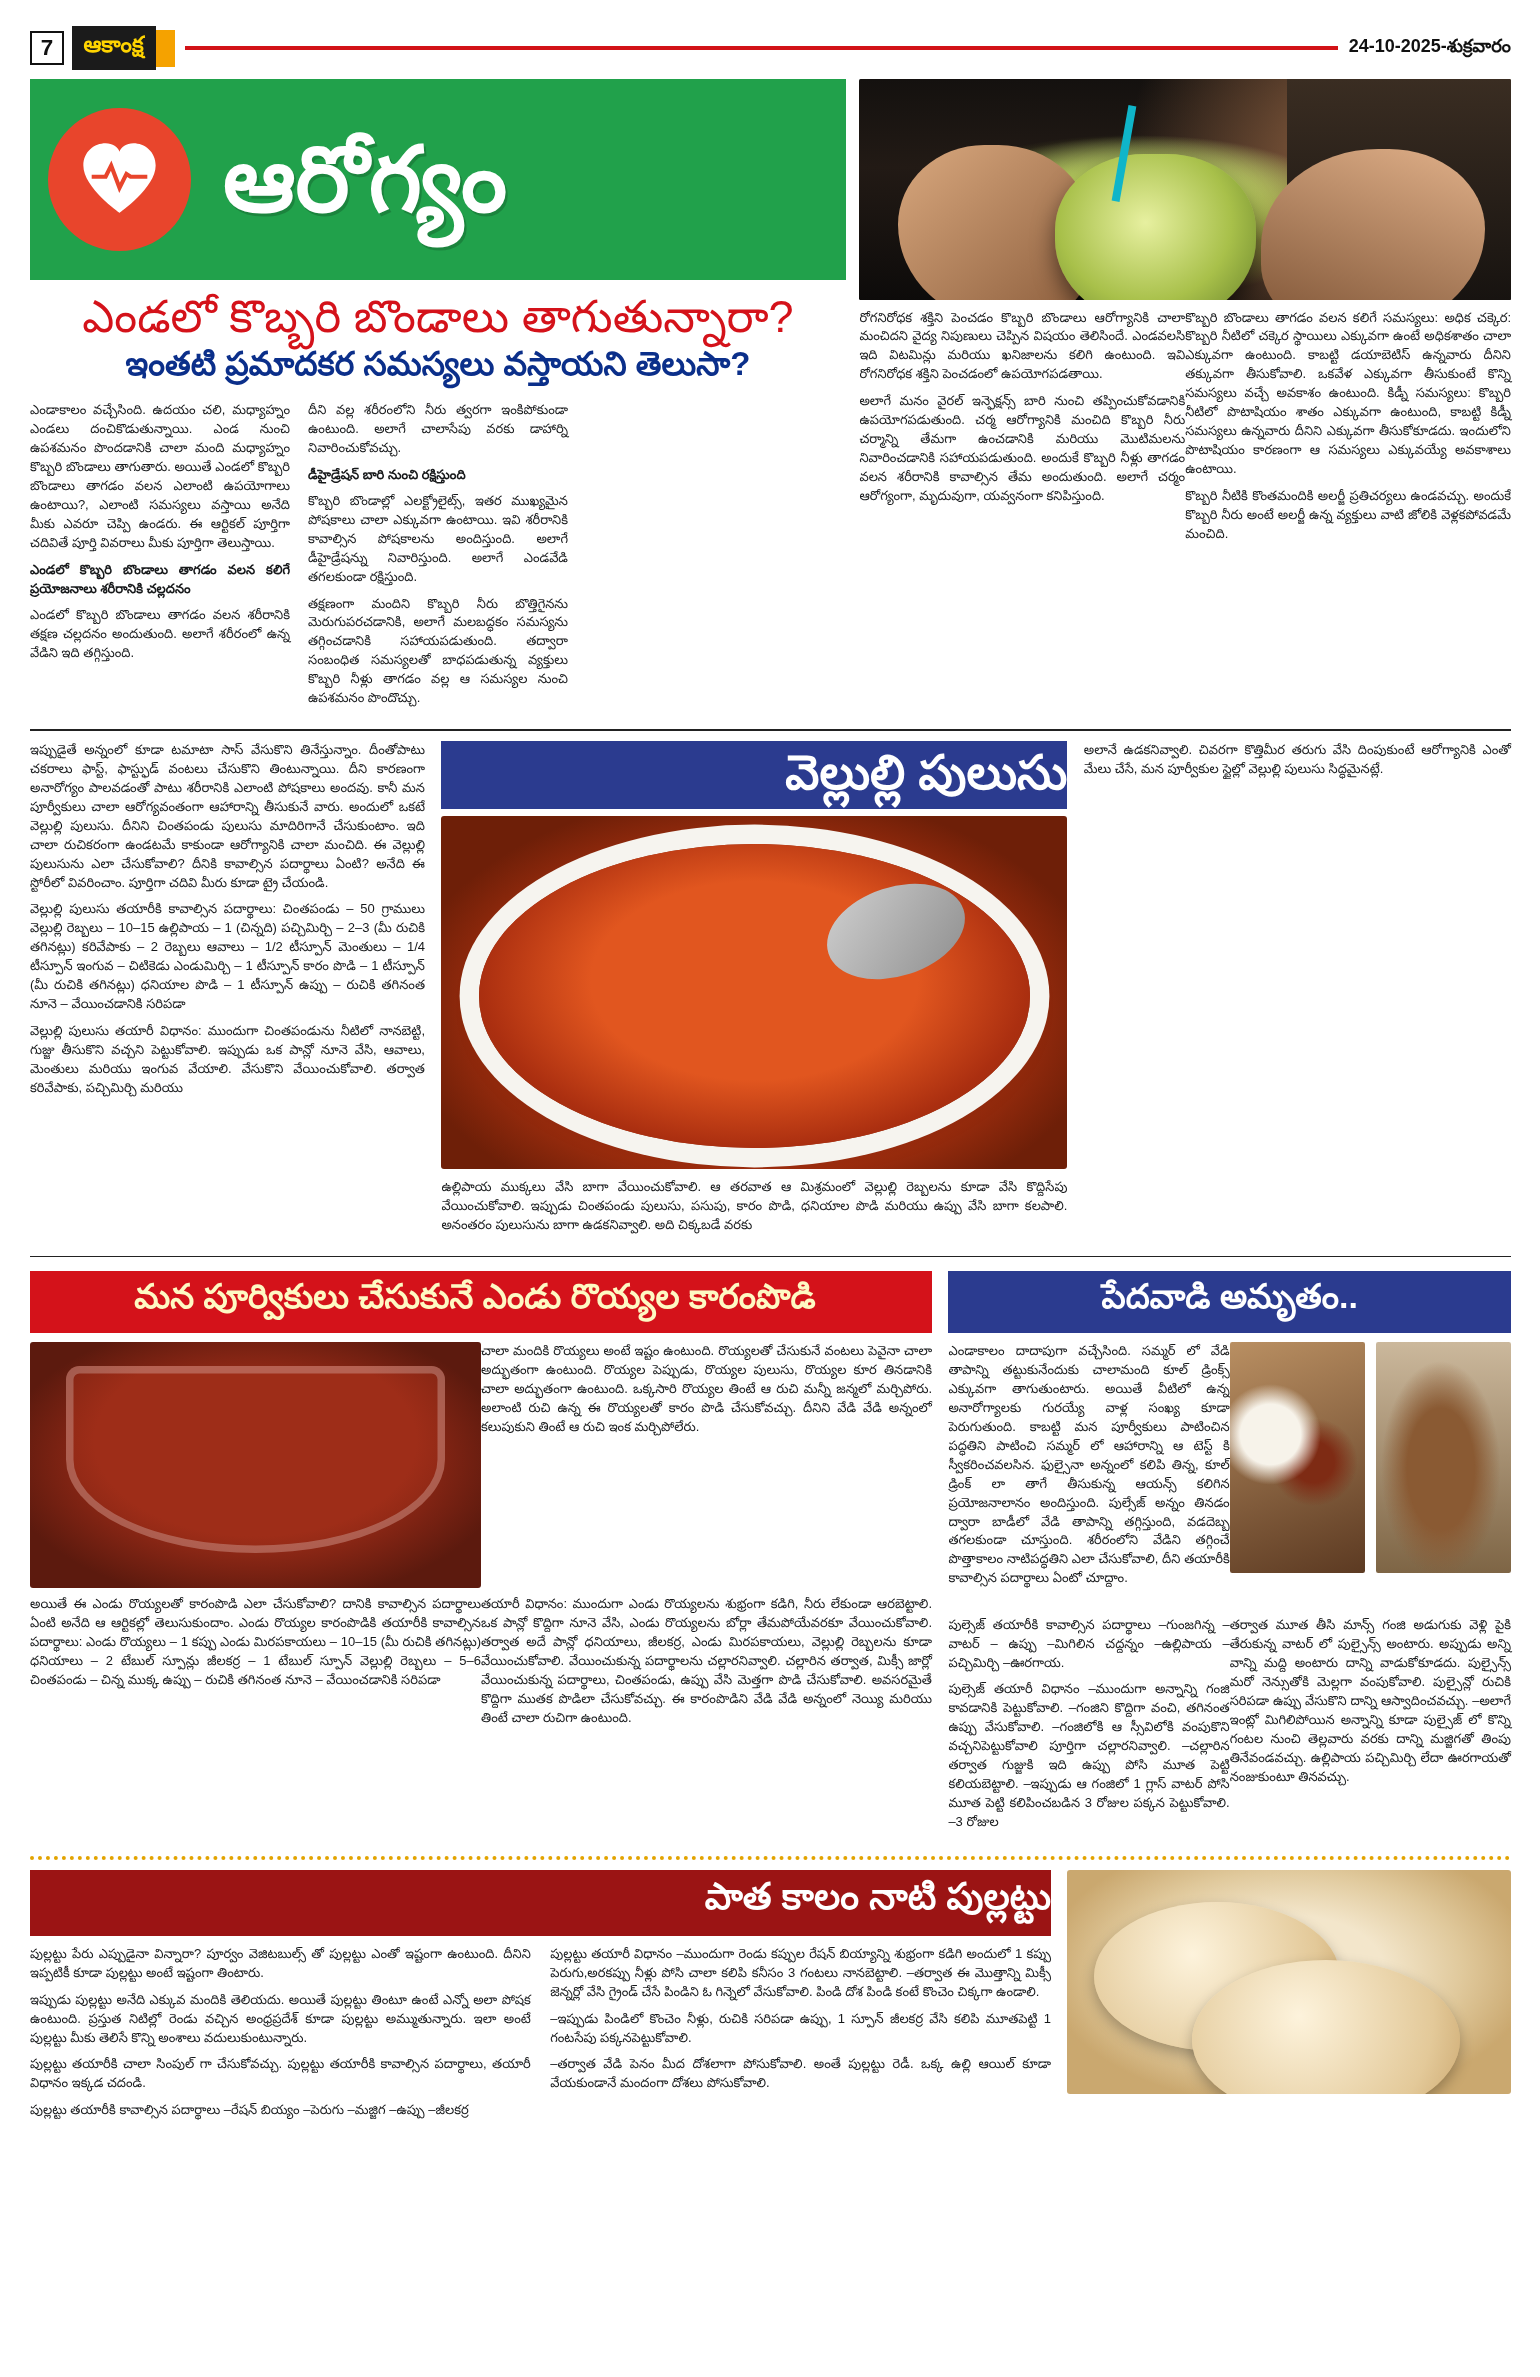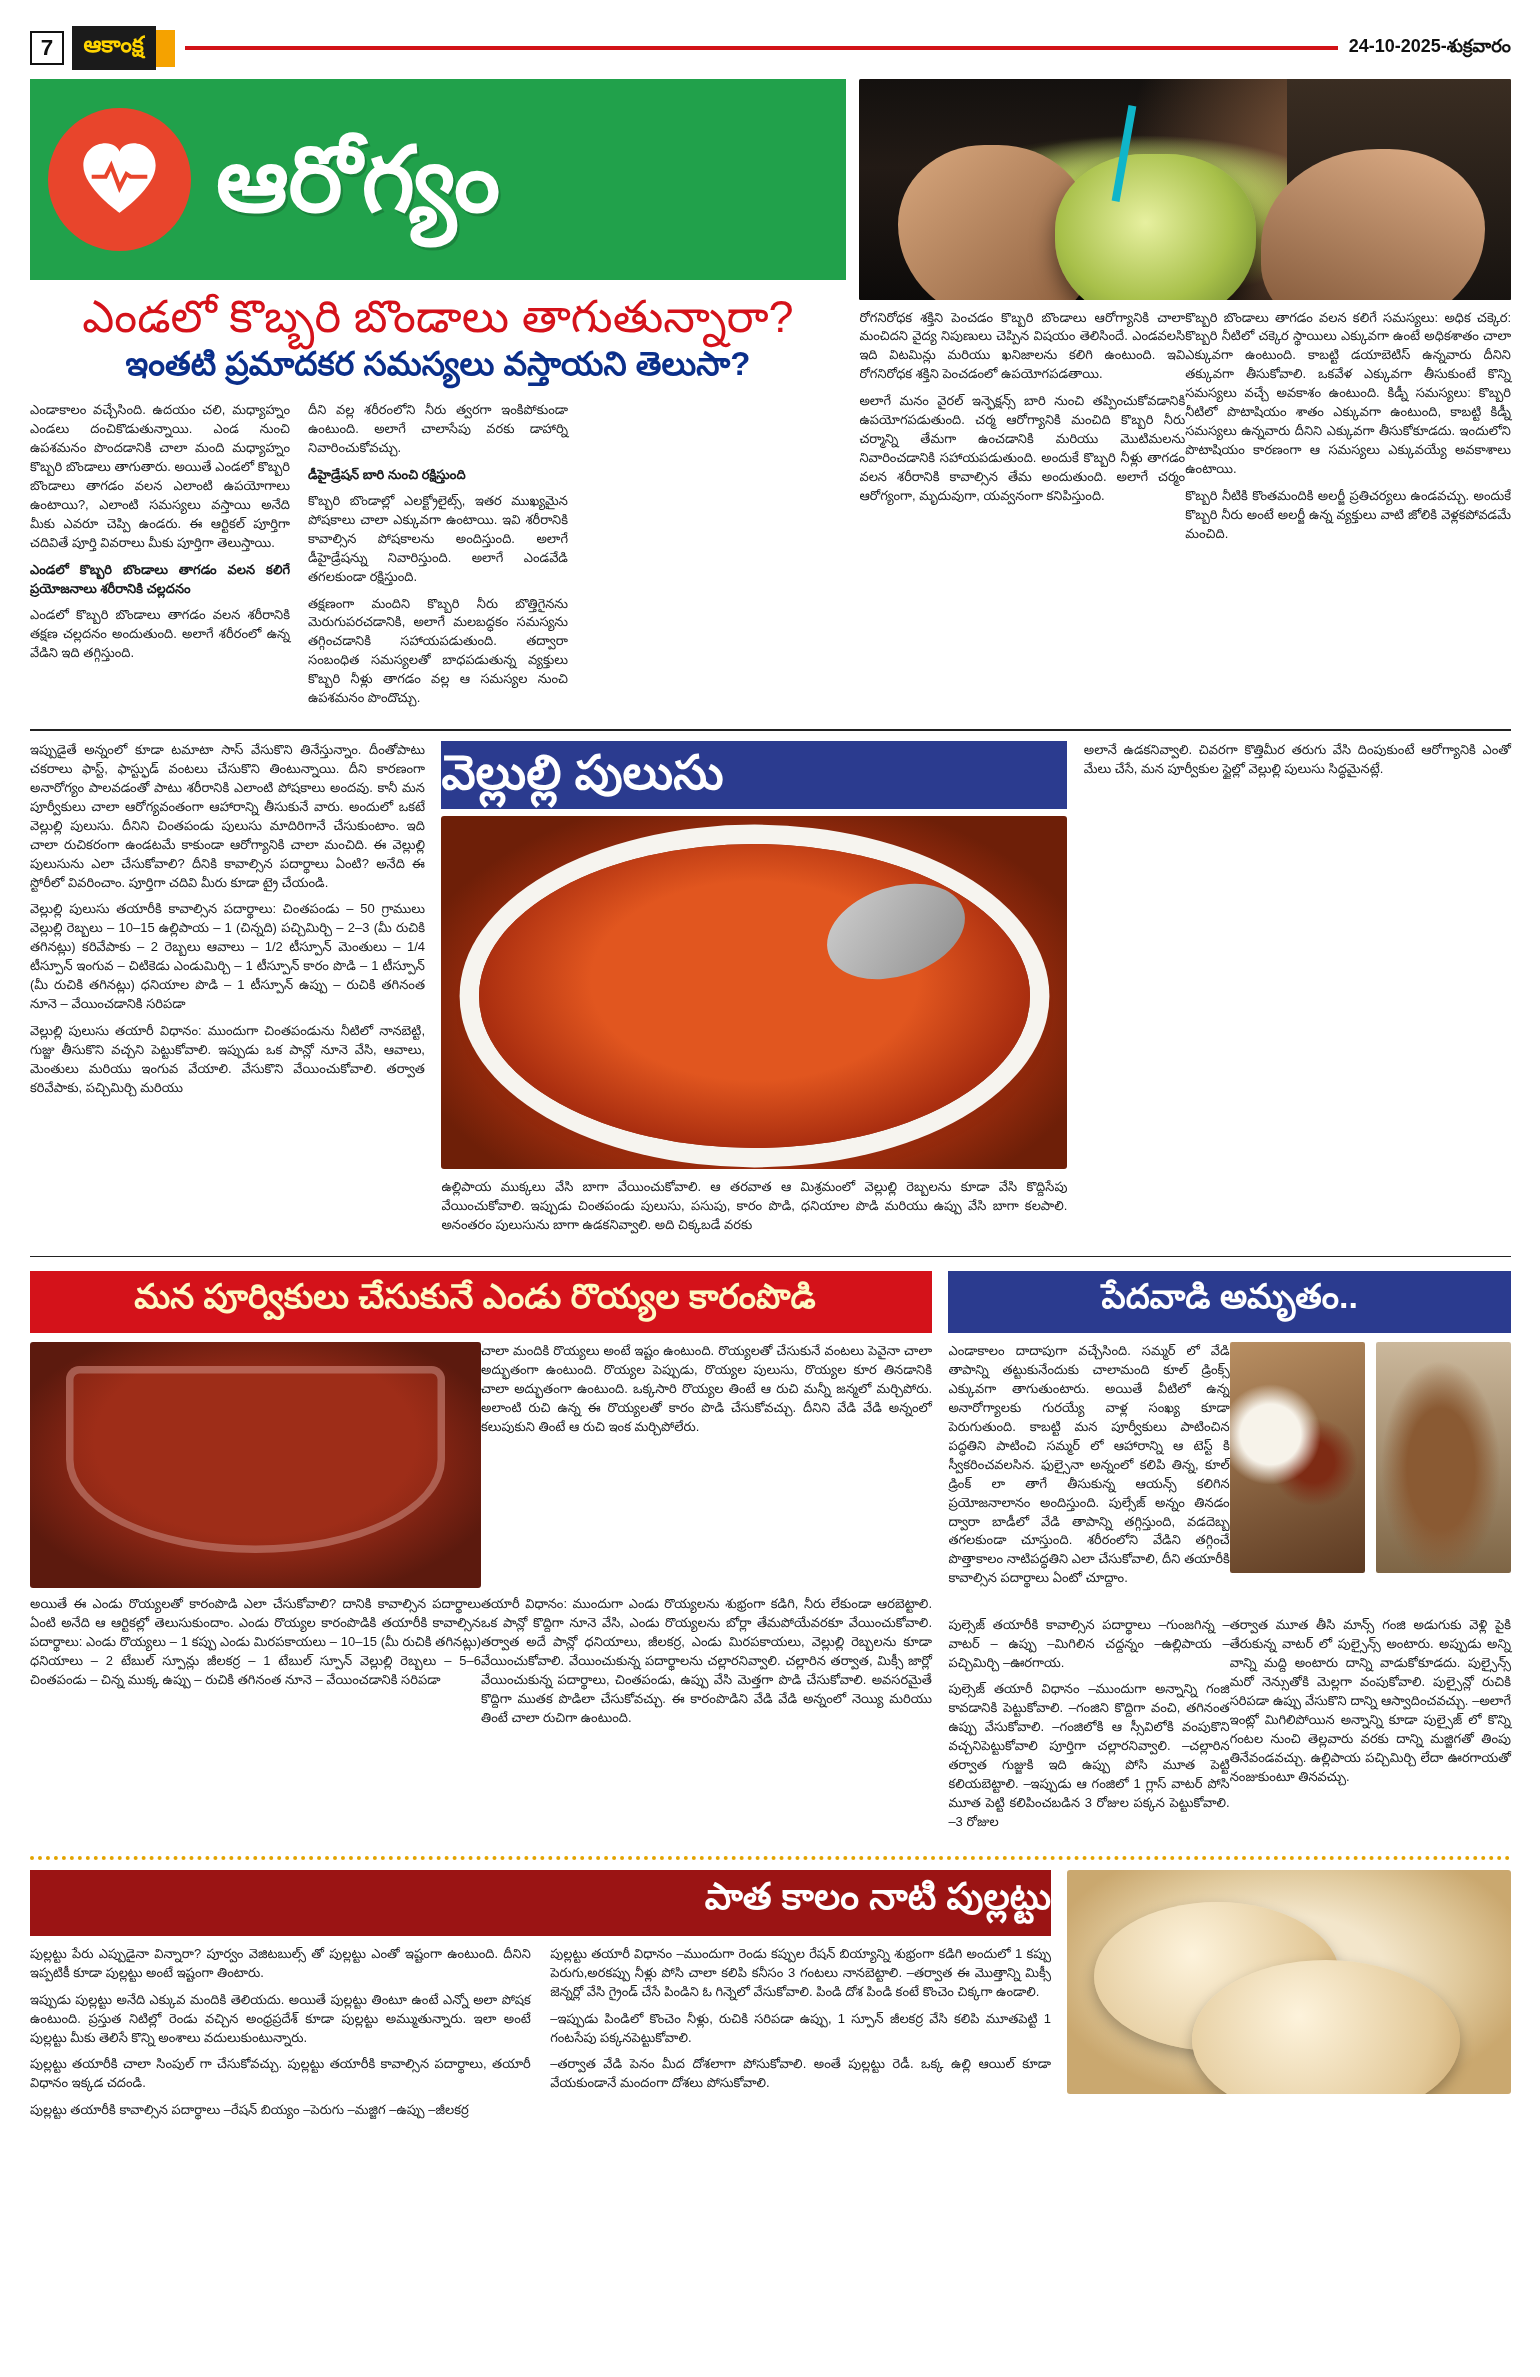--- a/index.html
+++ b/index.html
@@ -80,21 +80,21 @@
     border-radius: 50%;
     background: #e8452c;
     display:flex; align-items:center; justify-content:center;
     flex: 0 0 auto;
   }
   .heart-badge svg { width: 89px; height: 89px; }
   .aarogyam-title {
     color:#ffffff;
     font-size: 91px;
     font-weight: bold;
-    margin-left: 25px;
+    margin-left: 32px;
     line-height: 1;
     text-shadow: 2.2px 3px 0 rgba(0,0,0,0.18);
   }
 
   .hero-photo {
     width: 100%;
     height: 221px;
     border-radius: 1.5px;
     background:
       radial-gradient(ellipse at 42% 62%, #b7d34a 0 8%, rgba(183,211,74,0) 42%),
@@ -168,21 +168,21 @@
 
   .hr-thin { height: 1.5px; background:#222; width:100%; margin: 13.4px 0 10.4px 0;}
 
   
   .sec2 { display:grid; grid-template-columns: 395px 626px 1fr; gap: 16.4px; }
   .vellulli-banner {
     background:#2b3b8f;
     color:#ffffff;
     font-size: 48px;
     font-weight:bold;
-    text-align:left;
+    text-align:right;
     padding: 7.5px 0 12px 0;
     line-height:1;
   }
   .curry-photo {
     margin-top: 7.5px;
     width: 100%;
     height: 353px;
     border-radius: 3px;
     background:
       radial-gradient(ellipse at 50% 55%, #d6431b 0 30%, #a8300f 55%, #6e1f08 80%),

